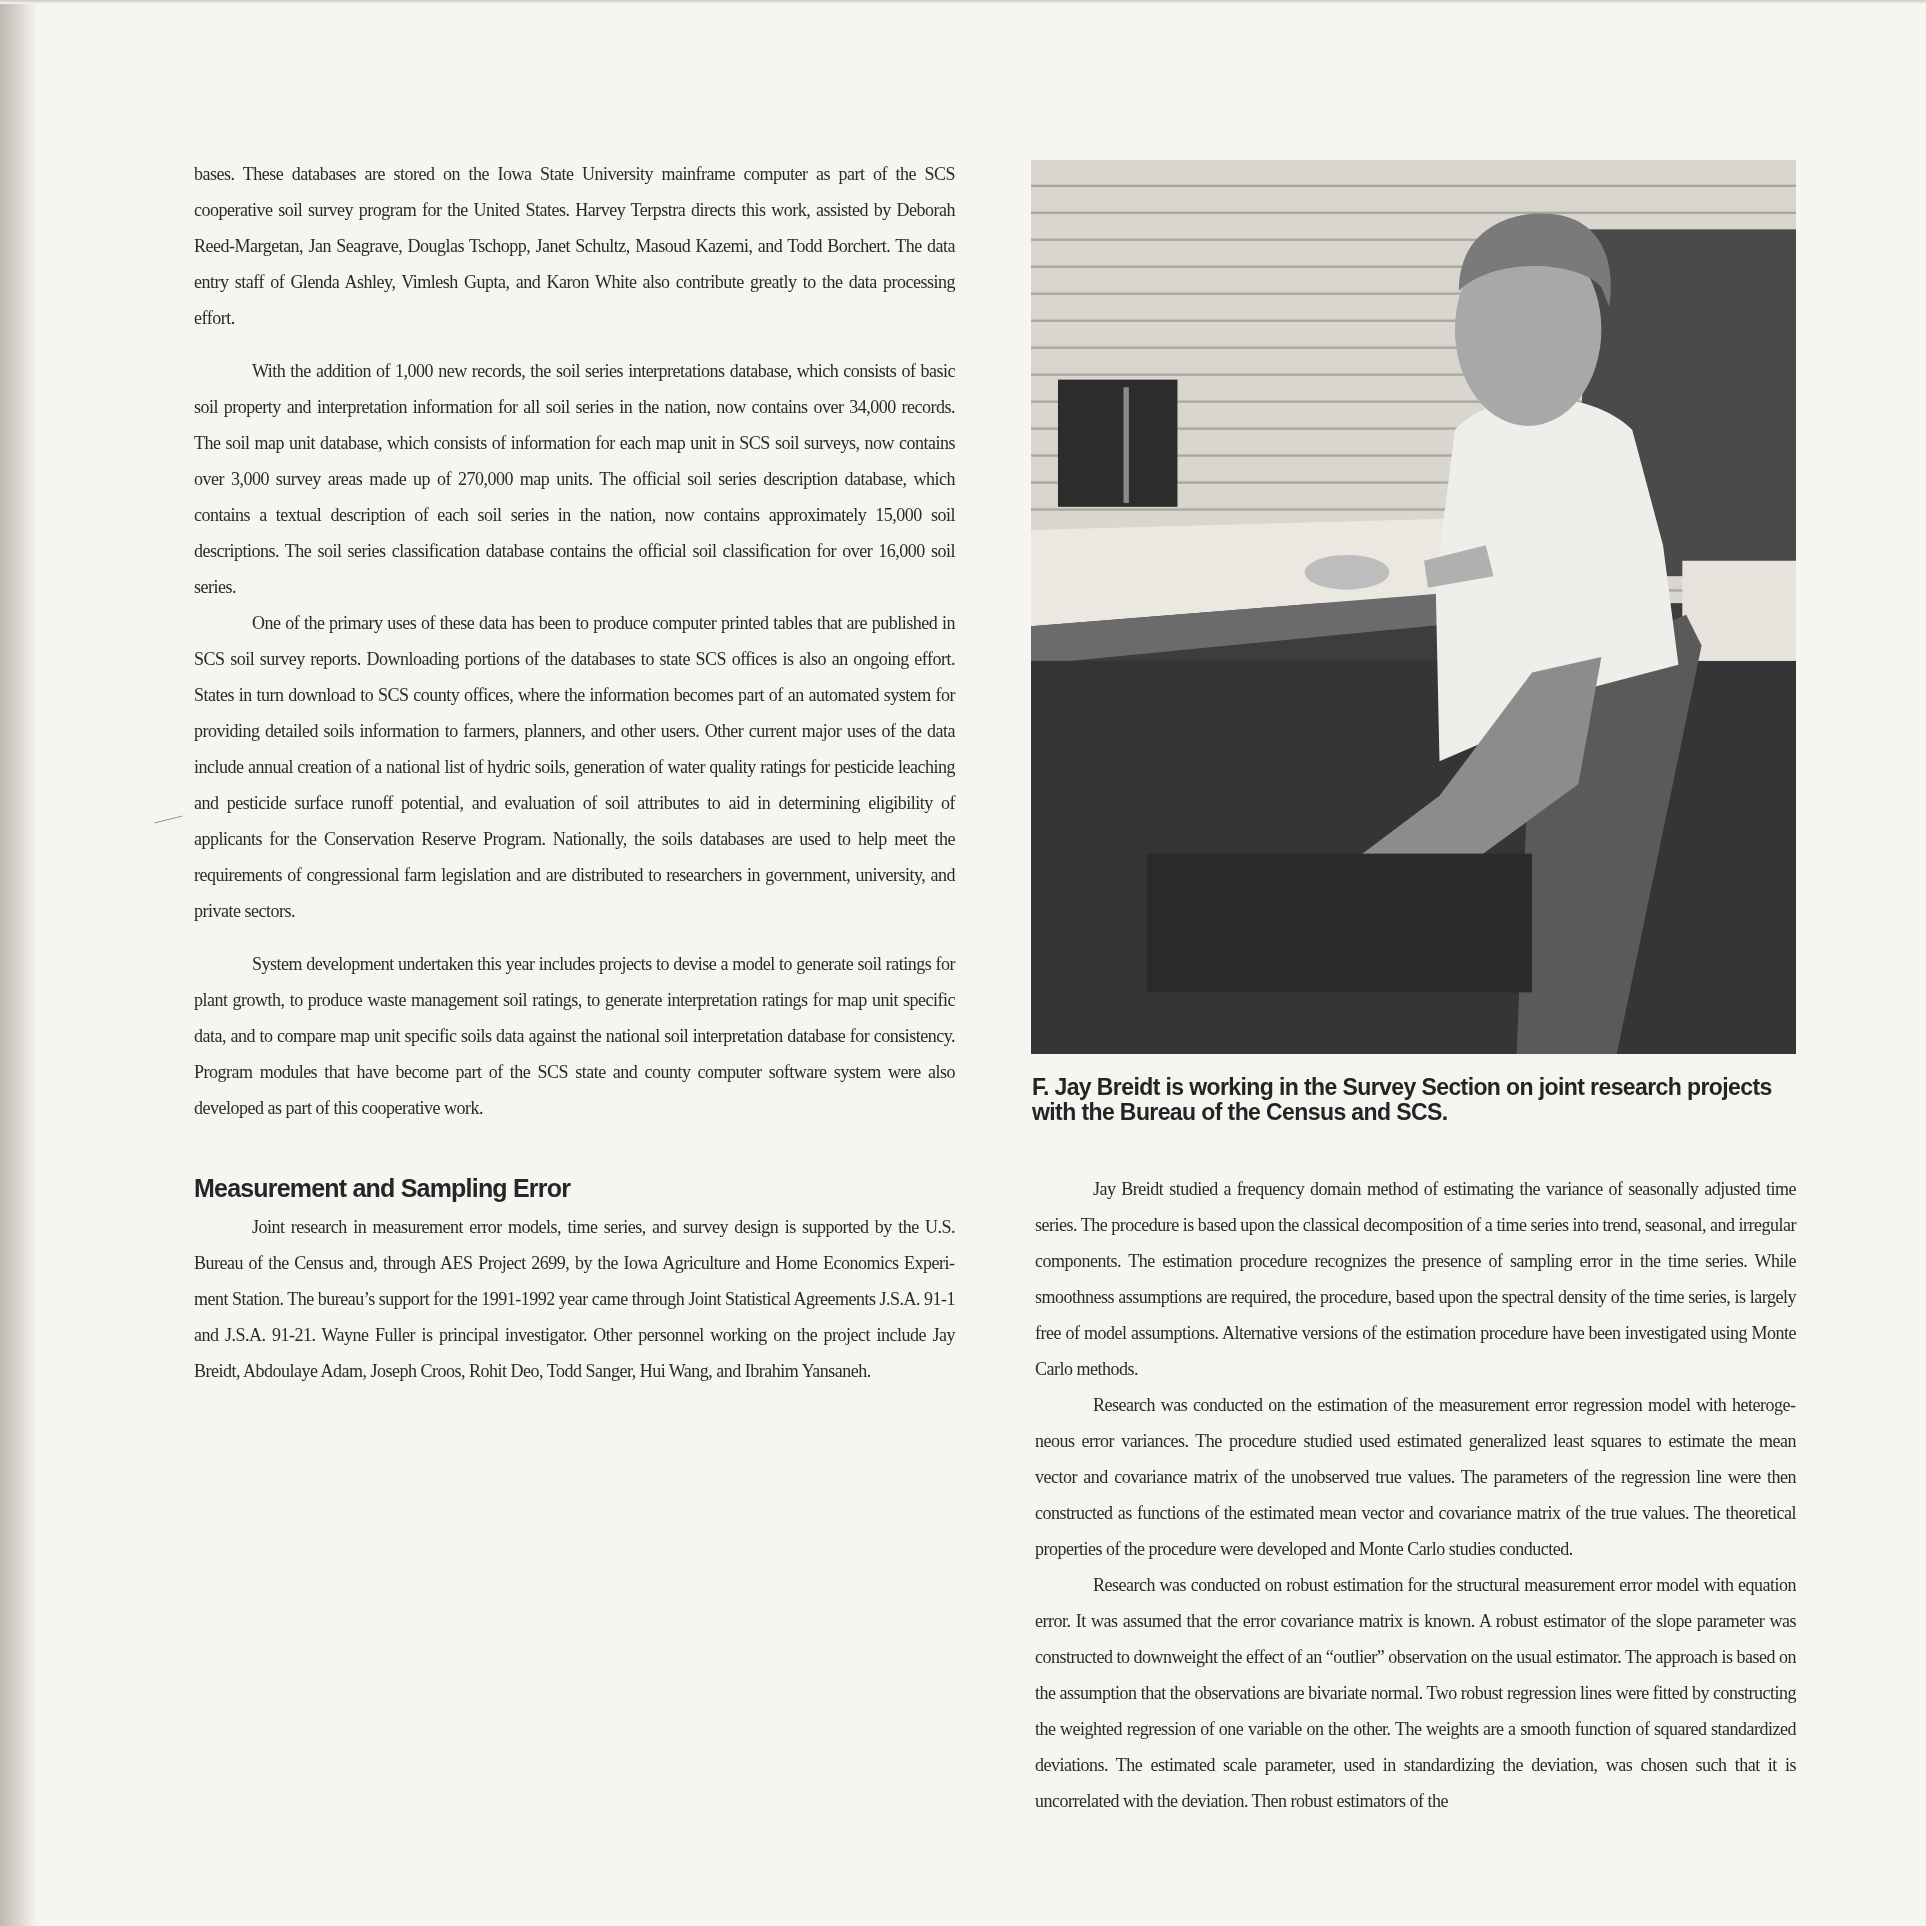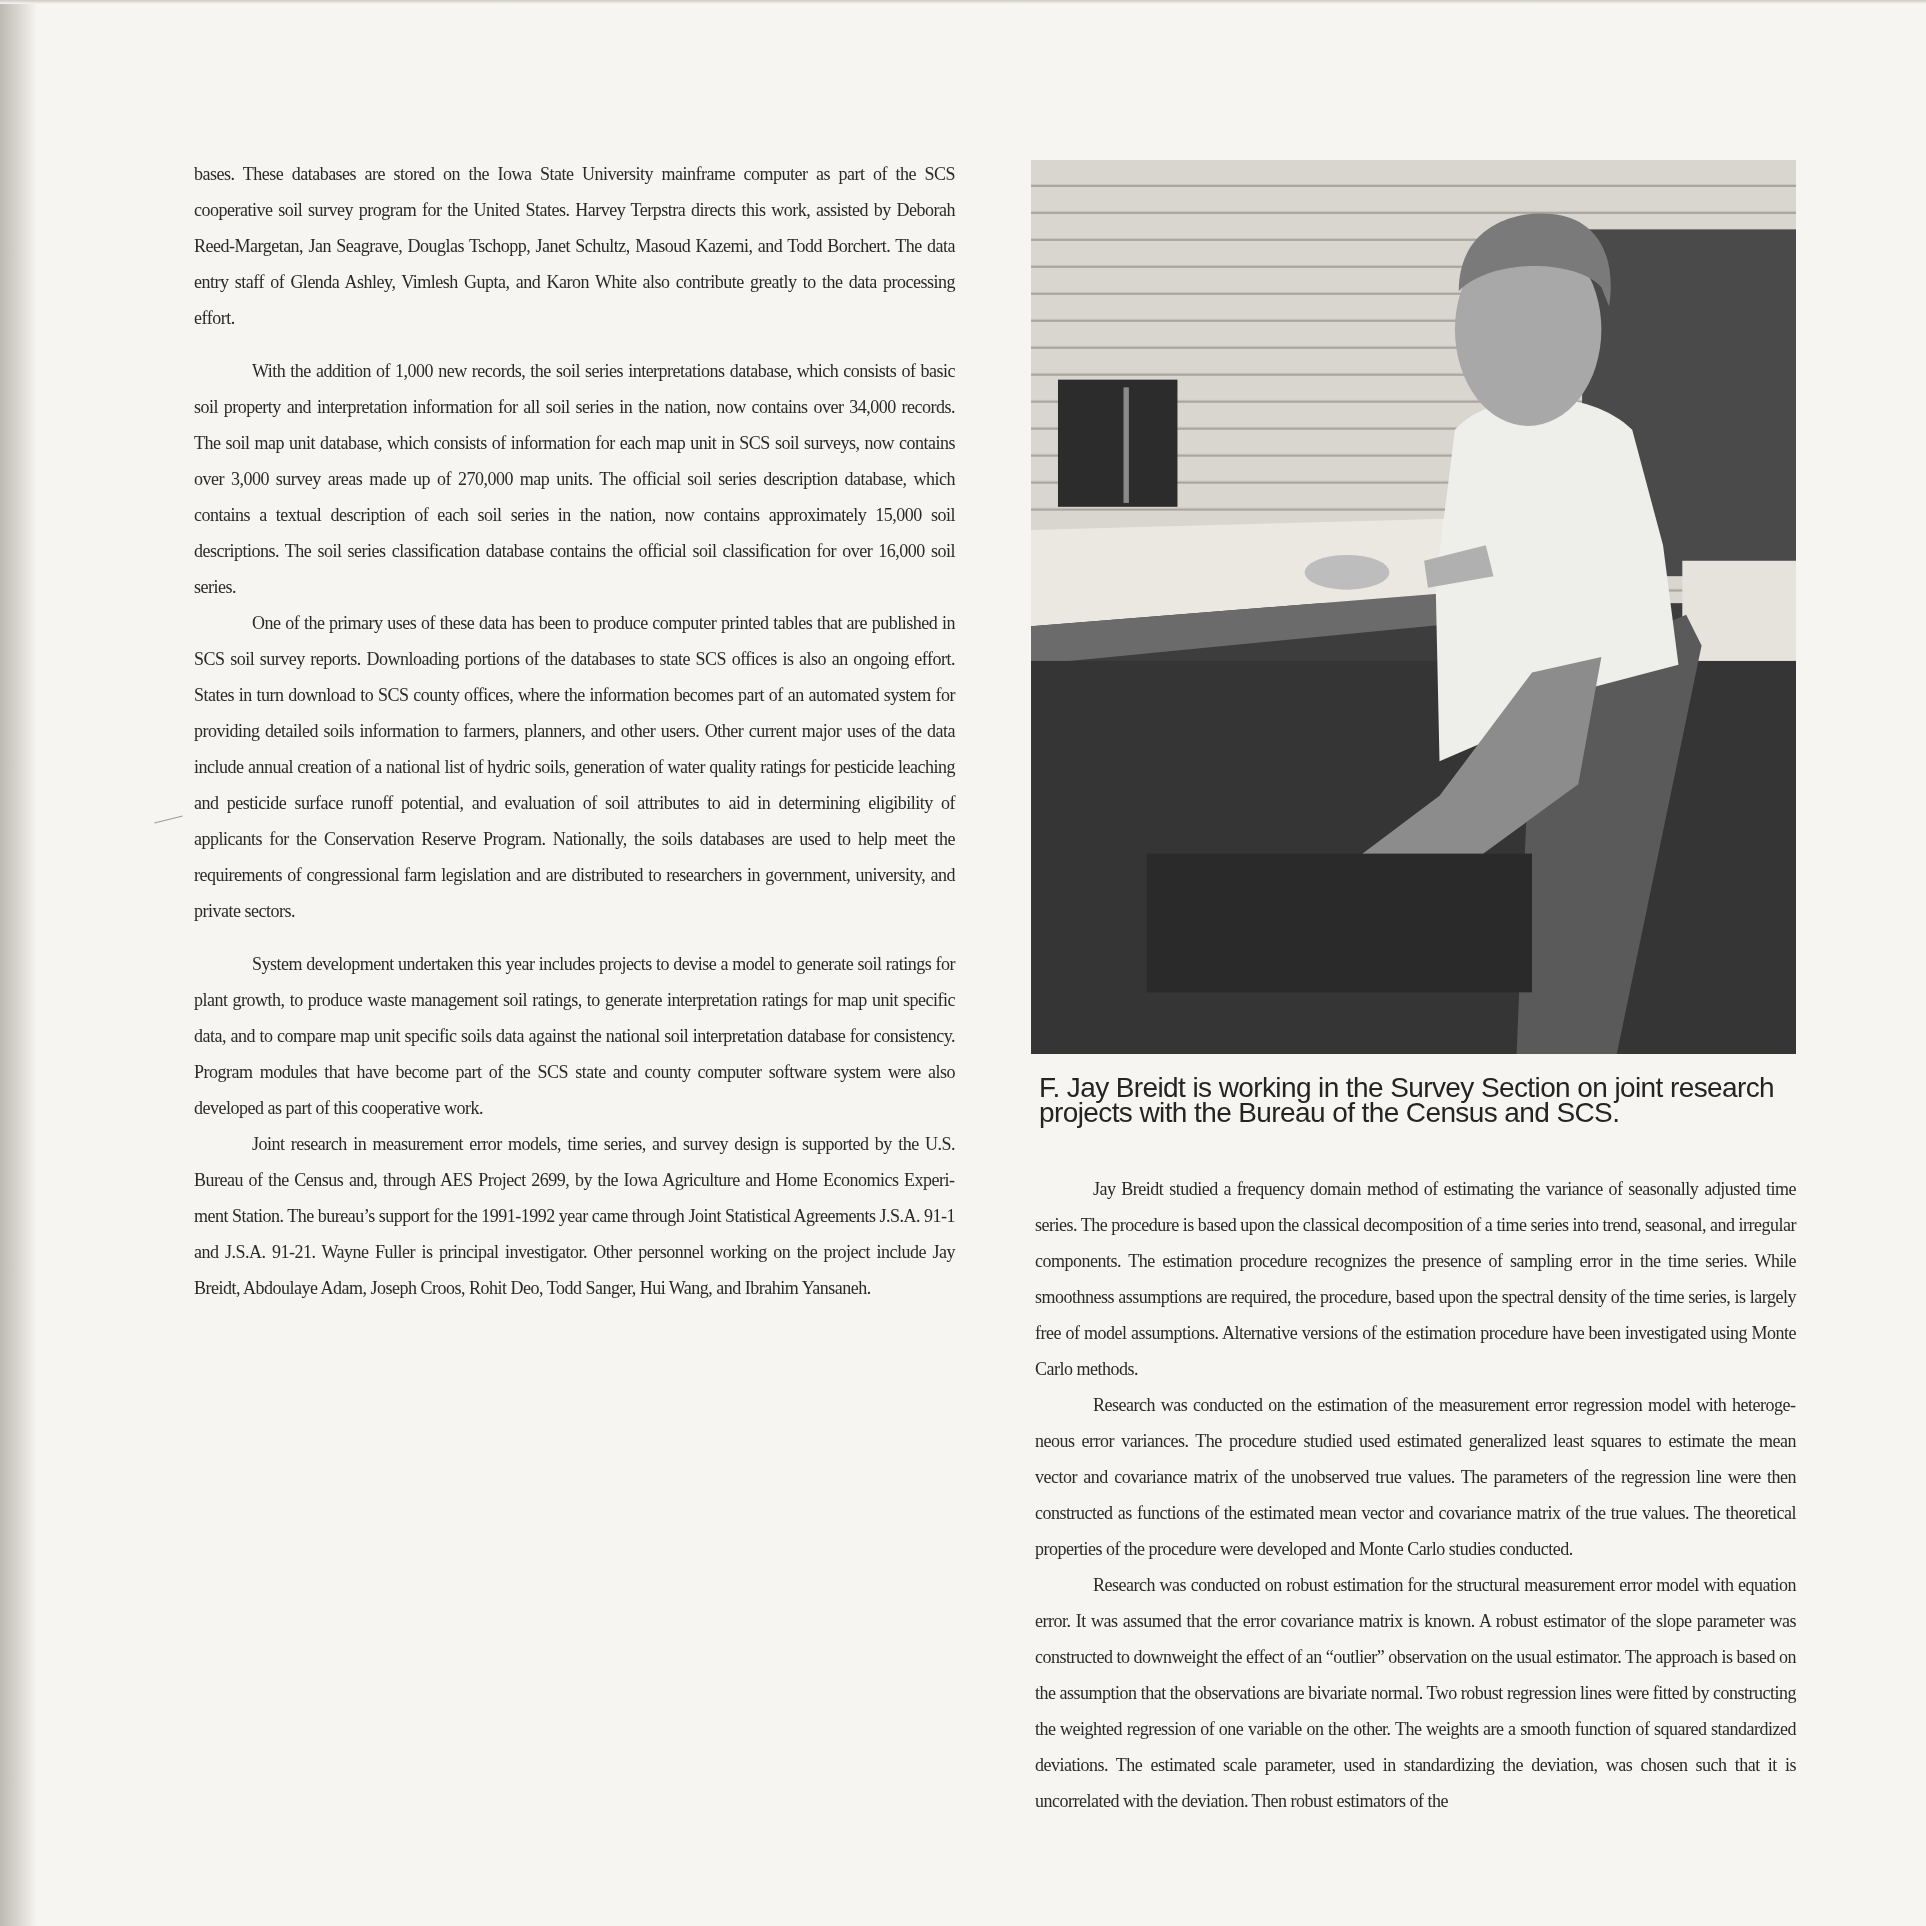--- a/index.html
+++ b/index.html
@@ -50,45 +50,45 @@
     width: 765px; height: 894px;
     background: #3d3d3d;
     overflow: hidden;
   }
   .photo svg { width: 100%; height: 100%; display: block; }
   .caption {
     position: absolute;
     left: 1032px; top: 1075px;
     width: 767px;
     font-family: "Liberation Sans", "DejaVu Sans", sans-serif;
-    font-weight: normal;
-    font-size: 28px;
+    font-weight: bold;
+    font-size: 23px;
     line-height: 25.4px;
     letter-spacing: -0.6px;
     color: #242424;
-    margin-left: 7px;
   }
   .margin-mark {
     position: absolute; left: 154px; top: 819px;
     width: 29px; height: 0.8px; background: #9a9a9a;
     transform: rotate(-14deg);
   }
 </style>
 </head>
 <body>
 
 <div class="binding-edge"></div>
 <div class="top-edge"></div>
 <div class="margin-mark"></div>
 
 <div class="col col-left">
   <p>bases. These databases are stored on the Iowa State University mainframe computer as part of the SCS cooperative soil survey program for the United States. Harvey Terpstra directs this work, assisted by Deborah Reed-Margetan, Jan Seagrave, Douglas Tschopp, Janet Schultz, Masoud Kazemi, and Todd Borchert. The data entry staff of Glenda Ashley, Vimlesh Gupta, and Karon White also contribute greatly to the data processing effort.</p>
   <p class="indent gap-before">With the addition of 1,000 new records, the soil series interpretations database, which consists of basic soil property and interpretation information for all soil series in the nation, now contains over 34,000 records. The soil map unit database, which consists of informa­tion for each map unit in SCS soil surveys, now contains over 3,000 survey areas made up of 270,000 map units. The official soil series description database, which contains a textual description of each soil series in the nation, now contains approximately 15,000 soil descriptions. The soil series classification database contains the official soil classification for over 16,000 soil series.</p>
   <p class="indent">One of the primary uses of these data has been to produce computer printed tables that are published in SCS soil survey reports. Downloading portions of the databases to state SCS offices is also an ongoing effort. States in turn download to SCS county offices, where the information becomes part of an automated system for providing detailed soils information to farmers, planners, and other users. Other current major uses of the data include annual creation of a national list of hydric soils, generation of water quality ratings for pesticide leaching and pesticide surface runoff poten­tial, and evaluation of soil attributes to aid in deter­mining eligibility of applicants for the Conservation Reserve Program. Nationally, the soils databases are used to help meet the requirements of congressional farm legislation and are distributed to researchers in government, university, and private sectors.</p>
   <p class="indent gap-before">System development undertaken this year includes projects to devise a model to generate soil ratings for plant growth, to produce waste management soil rat­ings, to generate interpretation ratings for map unit specific data, and to compare map unit specific soils data against the national soil interpretation data­base for consistency. Program modules that have be­come part of the SCS state and county computer software system were also developed as part of this cooperative work.</p>
+  <h2>Measurement and Sampling Error</h2>
   <p class="indent">Joint research in measurement error models, time series, and survey design is supported by the U.S. Bureau of the Census and, through AES Project 2699, by the Iowa Agriculture and Home Economics Experi­ment Station. The bureau’s support for the 1991-1992 year came through Joint Statistical Agreements J.S.A. 91-1 and J.S.A. 91-21. Wayne Fuller is princi­pal investigator. Other personnel working on the project include Jay Breidt, Abdoulaye Adam, Joseph Croos, Rohit Deo, Todd Sanger, Hui Wang, and Ibrahim Yansaneh.</p>
 </div>
 
 <div class="photo">
   <svg viewBox="0 0 1985 2320" preserveAspectRatio="none">
     <defs>
       <pattern id="bricks" width="1985" height="70" patternUnits="userSpaceOnUse">
         <rect width="1985" height="70" fill="#d9d6d0"></rect>
         <rect y="64" width="1985" height="6" fill="#a9a6a0"></rect>
       </pattern>

